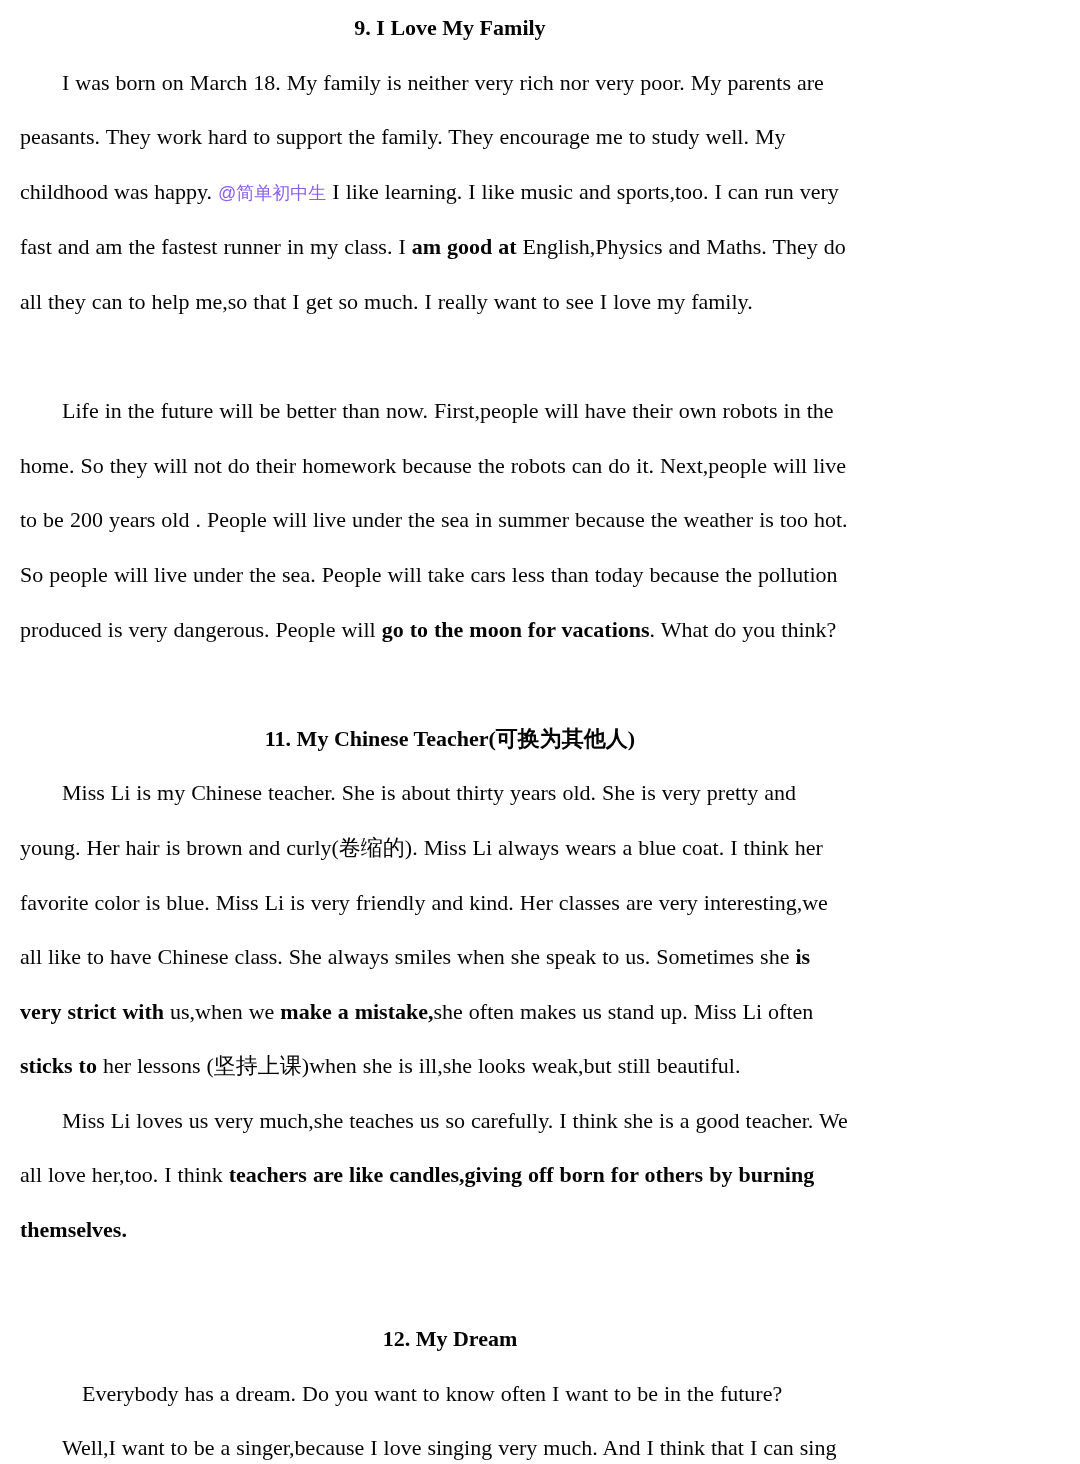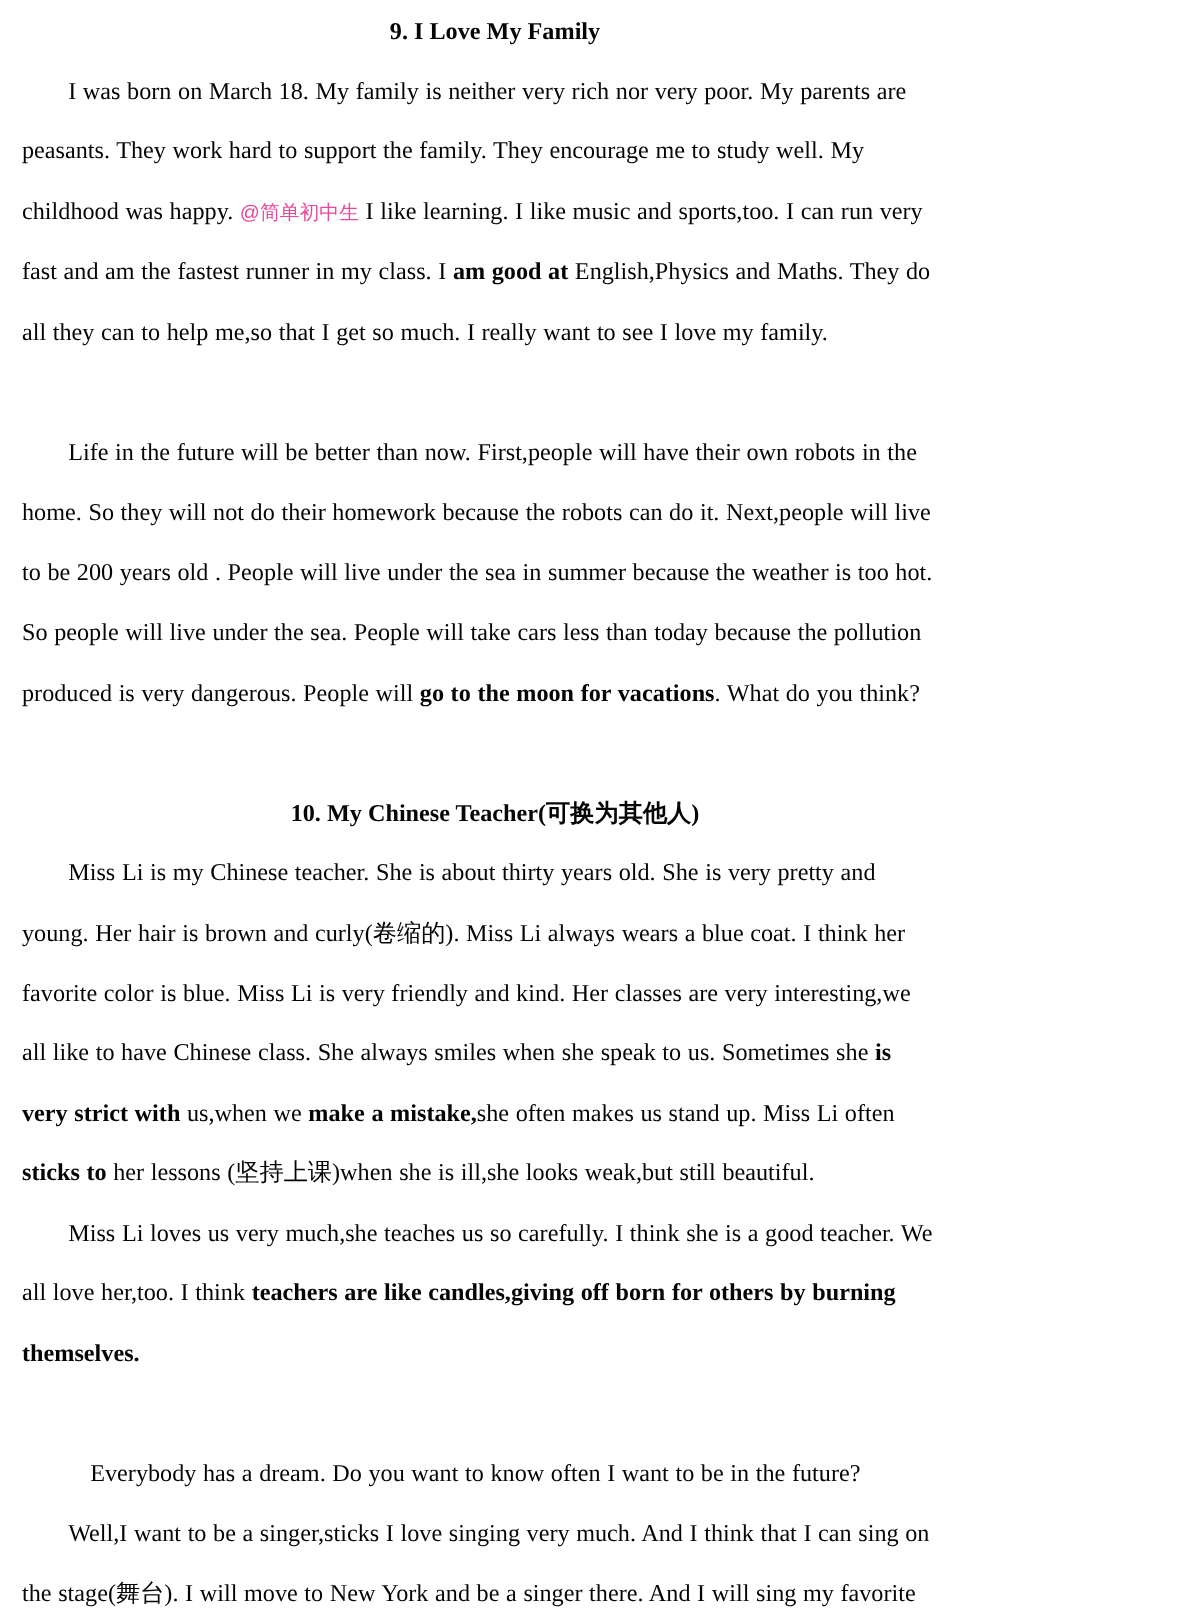--- a/index.html
+++ b/index.html
@@ -33,40 +33,41 @@
     text-indent: 42px;
     text-align: left;
     word-spacing: 0.5px;
   }
   .seg-u {
     text-underline-offset: 5px;
     text-decoration-thickness: 1.6px;
   }
   .seg-b { font-weight: 700; }
   .seg-w {
-    color: #ec4899;
+    color: #8b5cf6;
     font-size: 18px;
     font-family: "Liberation Sans", "DejaVu Sans", sans-serif;
   }
 </style>
 </head>
 <body>
 
 <div class="page">
   <div class="doc" id="doc">
       <section class="sec">
         <h2 class="sec-title">9. I Love My Family</h2>
         <p class="para"><span>I was born on March 18. My family is</span><span class="seg-u"> neither very rich nor very poor</span><span>. My parents are peasants. They work hard to </span><span class="seg-u">support the family</span><span>. They </span><span class="seg-u">encourage me to study well</span><span>. My childhood was happy. </span><span class="seg-w">@简单初中生</span><span> I like learning. I like music and sports,too. I can run very fast and am the fastest runner in my class. I </span><span class="seg-b">am good at</span><span> English,Physics and Maths. They </span><span class="seg-u">do all they can to help </span><span>me,so that I get so much. I really want to see I love my family.</span></p>
       </section>
       <section class="sec">
         <p class="para"><span>Life in the future will be better than now. </span><span class="seg-u">First,</span><span>people will have their own robots in the home. </span><span class="seg-u">So they will not do their homework because </span><span>the robots can do it. </span><span class="seg-u">Next,</span><span>people will live to be 200 years old . </span><span class="seg-u">People will live under the sea in summer because the weather is too hot</span><span>. So people will live under the sea. </span><span class="seg-u">People will take cars less than today because the pollution produced is very dangerous</span><span>. People will </span><span class="seg-b">go to the moon for vacations</span><span>. What do you think?</span></p>
       </section>
       <section class="sec">
-        <h2 class="sec-title">10. My Chinese Teacher(可换为其他人)</h2>
+        <h2 class="sec-title">11. My Chinese Teacher(可换为其他人)</h2>
         <p class="para"><span>Miss Li is my Chinese teacher. She </span><span class="seg-u">is about thirty years old</span><span>. She is very pretty and young. Her hair is brown and curly(卷缩的). Miss Li always wears a blue coat. I think her favorite color is blue. Miss Li</span><span class="seg-u"> is very friendly and kind</span><span>. Her classes are very interesting,we all like to </span><span class="seg-u">have Chinese class</span><span>. She always smiles when she speak to us. Sometimes she </span><span class="seg-b">is very strict with</span><span> us,when we </span><span class="seg-b">make a mistake,</span><span>she often makes us stand up. Miss Li often </span><span class="seg-b">sticks to</span><span> her lessons (坚持上课)when she is ill,she looks weak,but still beautiful.</span></p>
         <p class="para"><span>Miss Li loves us very much,she teaches us so carefully. I think she is a good teacher. We all love her,too. I think </span><span class="seg-b">teachers are like candles,giving off born for others by burning themselves.</span></p>
       </section>
       <section class="sec">
+        <h2 class="sec-title">12. My Dream</h2>
         <p class="para" style="text-indent: 62px;"><span>Everybody has a dream. Do you want to know </span><span class="seg-u">often I want to be in the future?</span></p>
-        <p class="para"><span>Well,</span><span class="seg-u">I want to be a singer,sticks I love singing</span><span> very much. And I think that I can sing on the stage(舞台). I will move to New York and be a singer there. And I will sing my favorite English songs there. </span><span class="seg-u">Although it is a tiring job,I love it.</span></p>
+        <p class="para"><span>Well,</span><span class="seg-u">I want to be a singer,because I love singing</span><span> very much. And I think that I can sing on the stage(舞台). I will move to New York and be a singer there. And I will sing my favorite English songs there. </span><span class="seg-u">Although it is a tiring job,I love it.</span></p>
       </section>
     </div>
 </div>
 
 </body></html>

